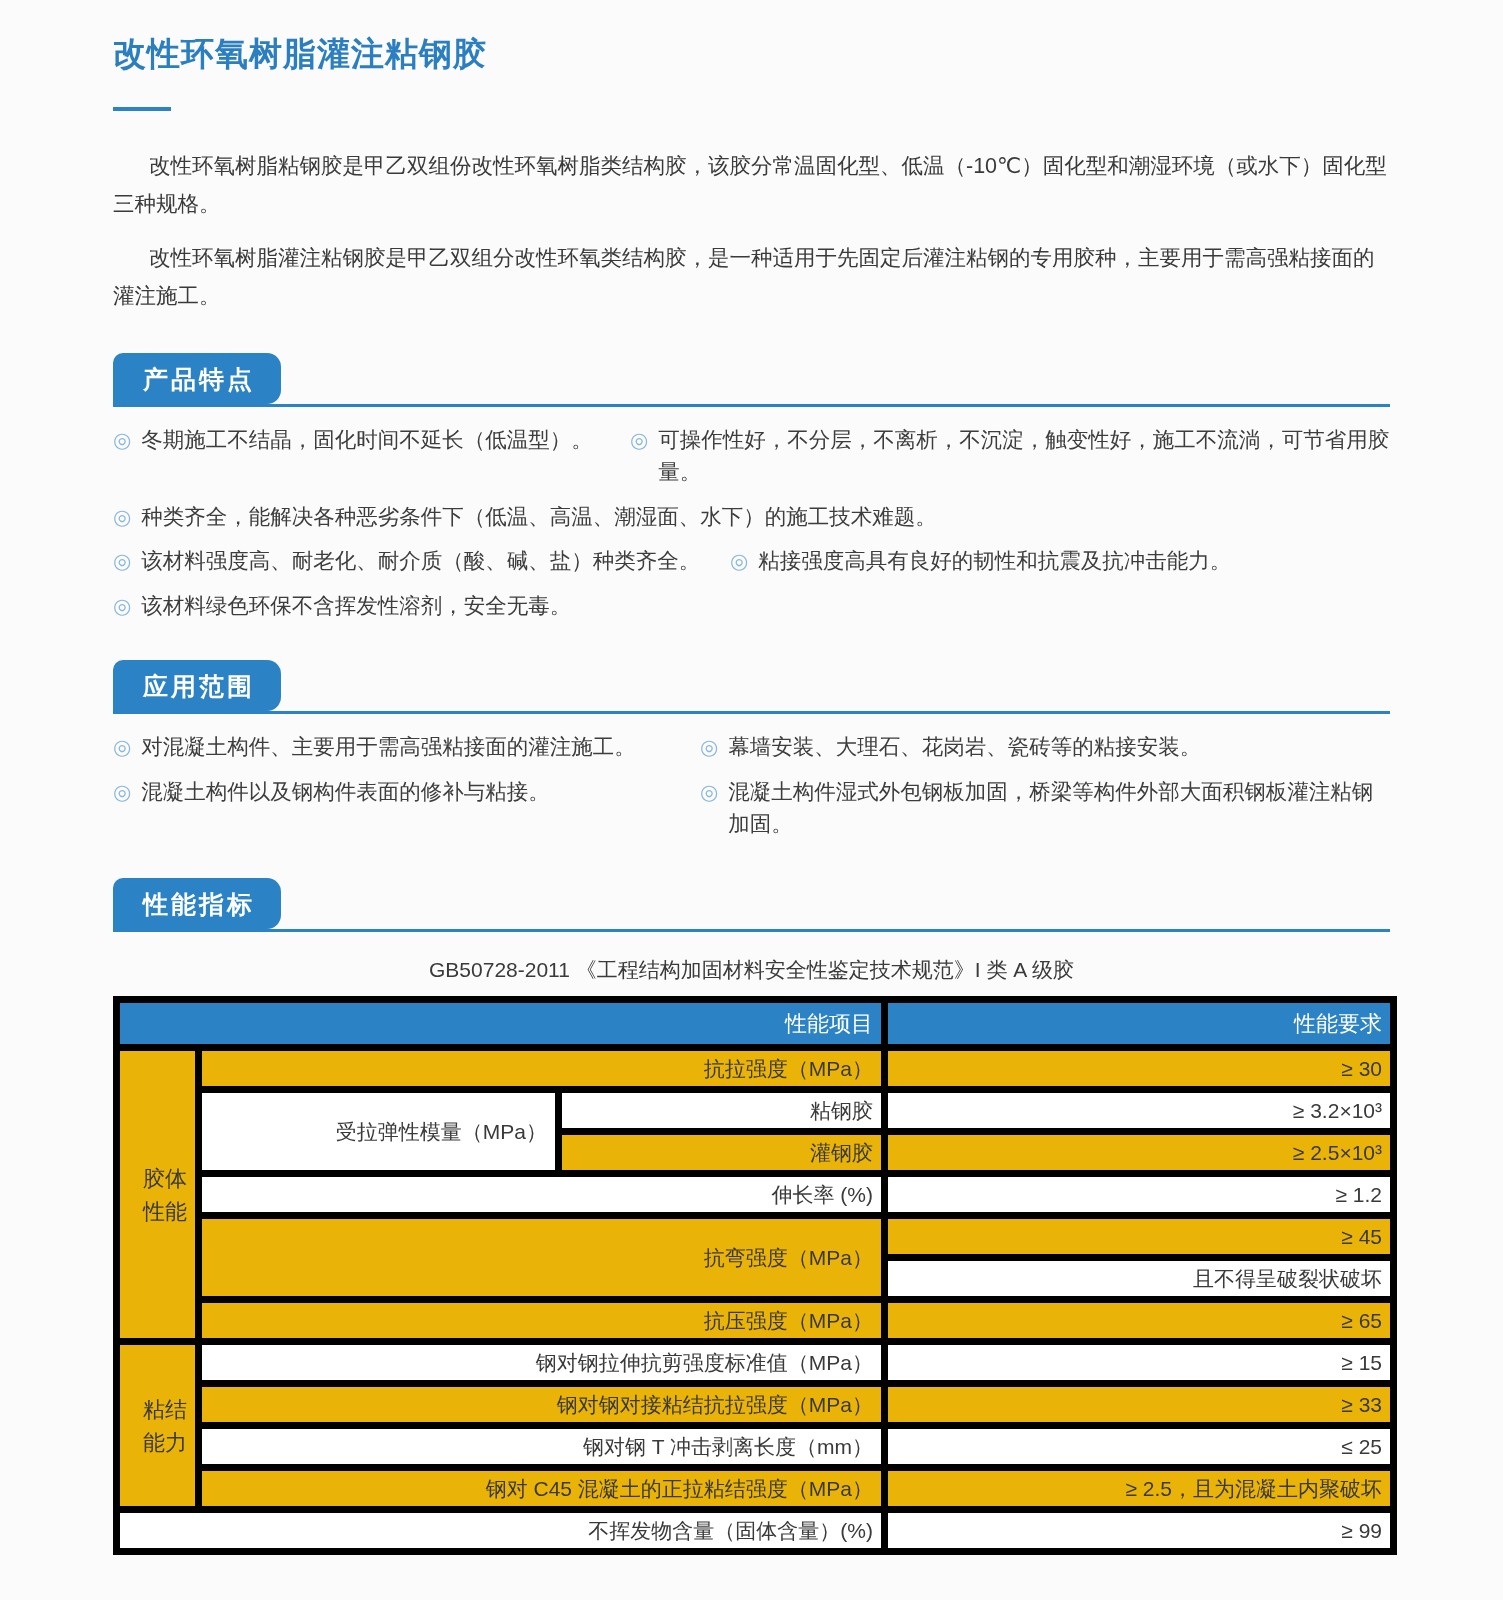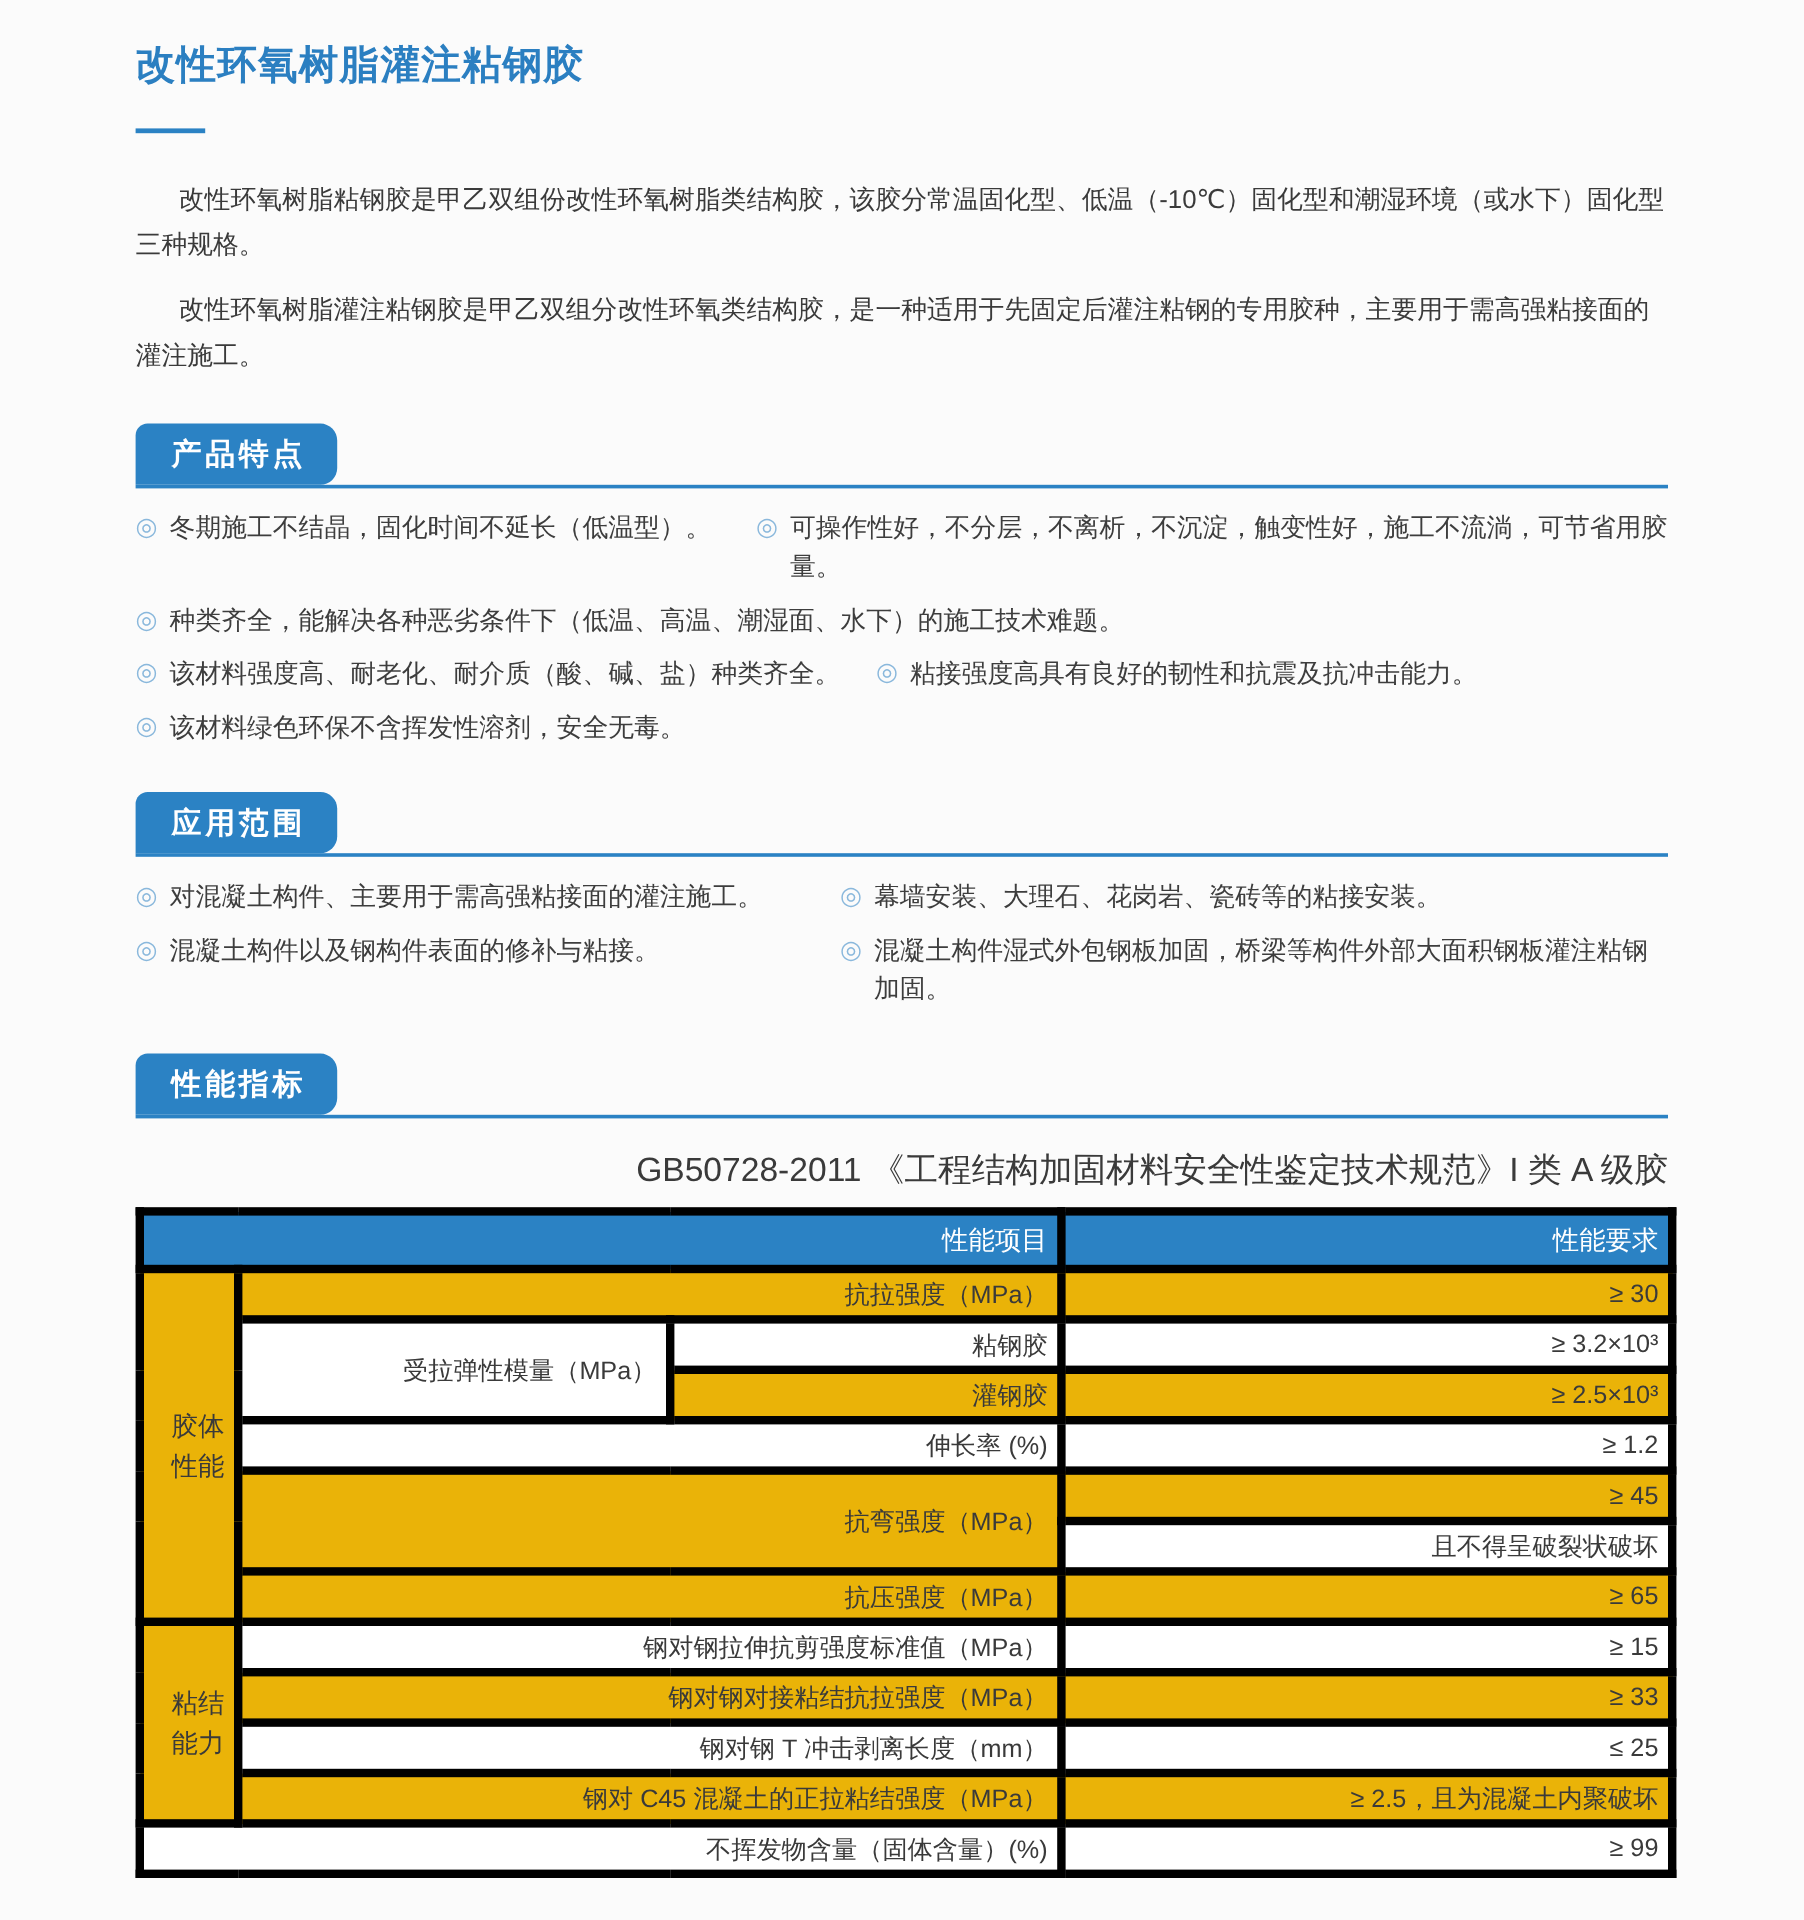--- a/index.html
+++ b/index.html
@@ -28,21 +28,21 @@
     line-height:1.2;vertical-align:bottom;
   }
   .bullets{padding-top:17px;}
   .bullet-row{display:flex;margin-bottom:12px;}
   .bullet{display:flex;align-items:flex-start;font-size:21.5px;line-height:1.5;}
   .bullet .bicon{color:#8ab8dc;margin-right:10px;font-size:21px;line-height:1.55;}
   .w517{width:517px;flex:0 0 517px;}
   .w587{width:587px;flex:0 0 587px;}
   .w617{width:617px;flex:0 0 617px;}
 
-  .tbl-caption{text-align:right;font-size:28px;color:#3a3a3a;margin:24px 0 12px 0;}
+  .tbl-caption{text-align:center;font-size:21px;color:#3a3a3a;margin:24px 0 12px 0;}
   table.perf{border-collapse:collapse;width:1277px;table-layout:fixed;border:2px solid #3c3c3c;}
   table.perf td{
     border:7px solid #000000;text-align:right;vertical-align:middle;
     height:35px;font-size:21px;padding:0 8px;color:#3a3a3a;
   }
   table.perf td.th{background:#2b82c4;color:#ffffff;height:41px;font-size:22px;}
   table.perf td.g{background:#eab308;}
   table.perf td.w{background:#ffffff;}
   table.perf td.grp{line-height:1.5;font-size:22px;}
 

